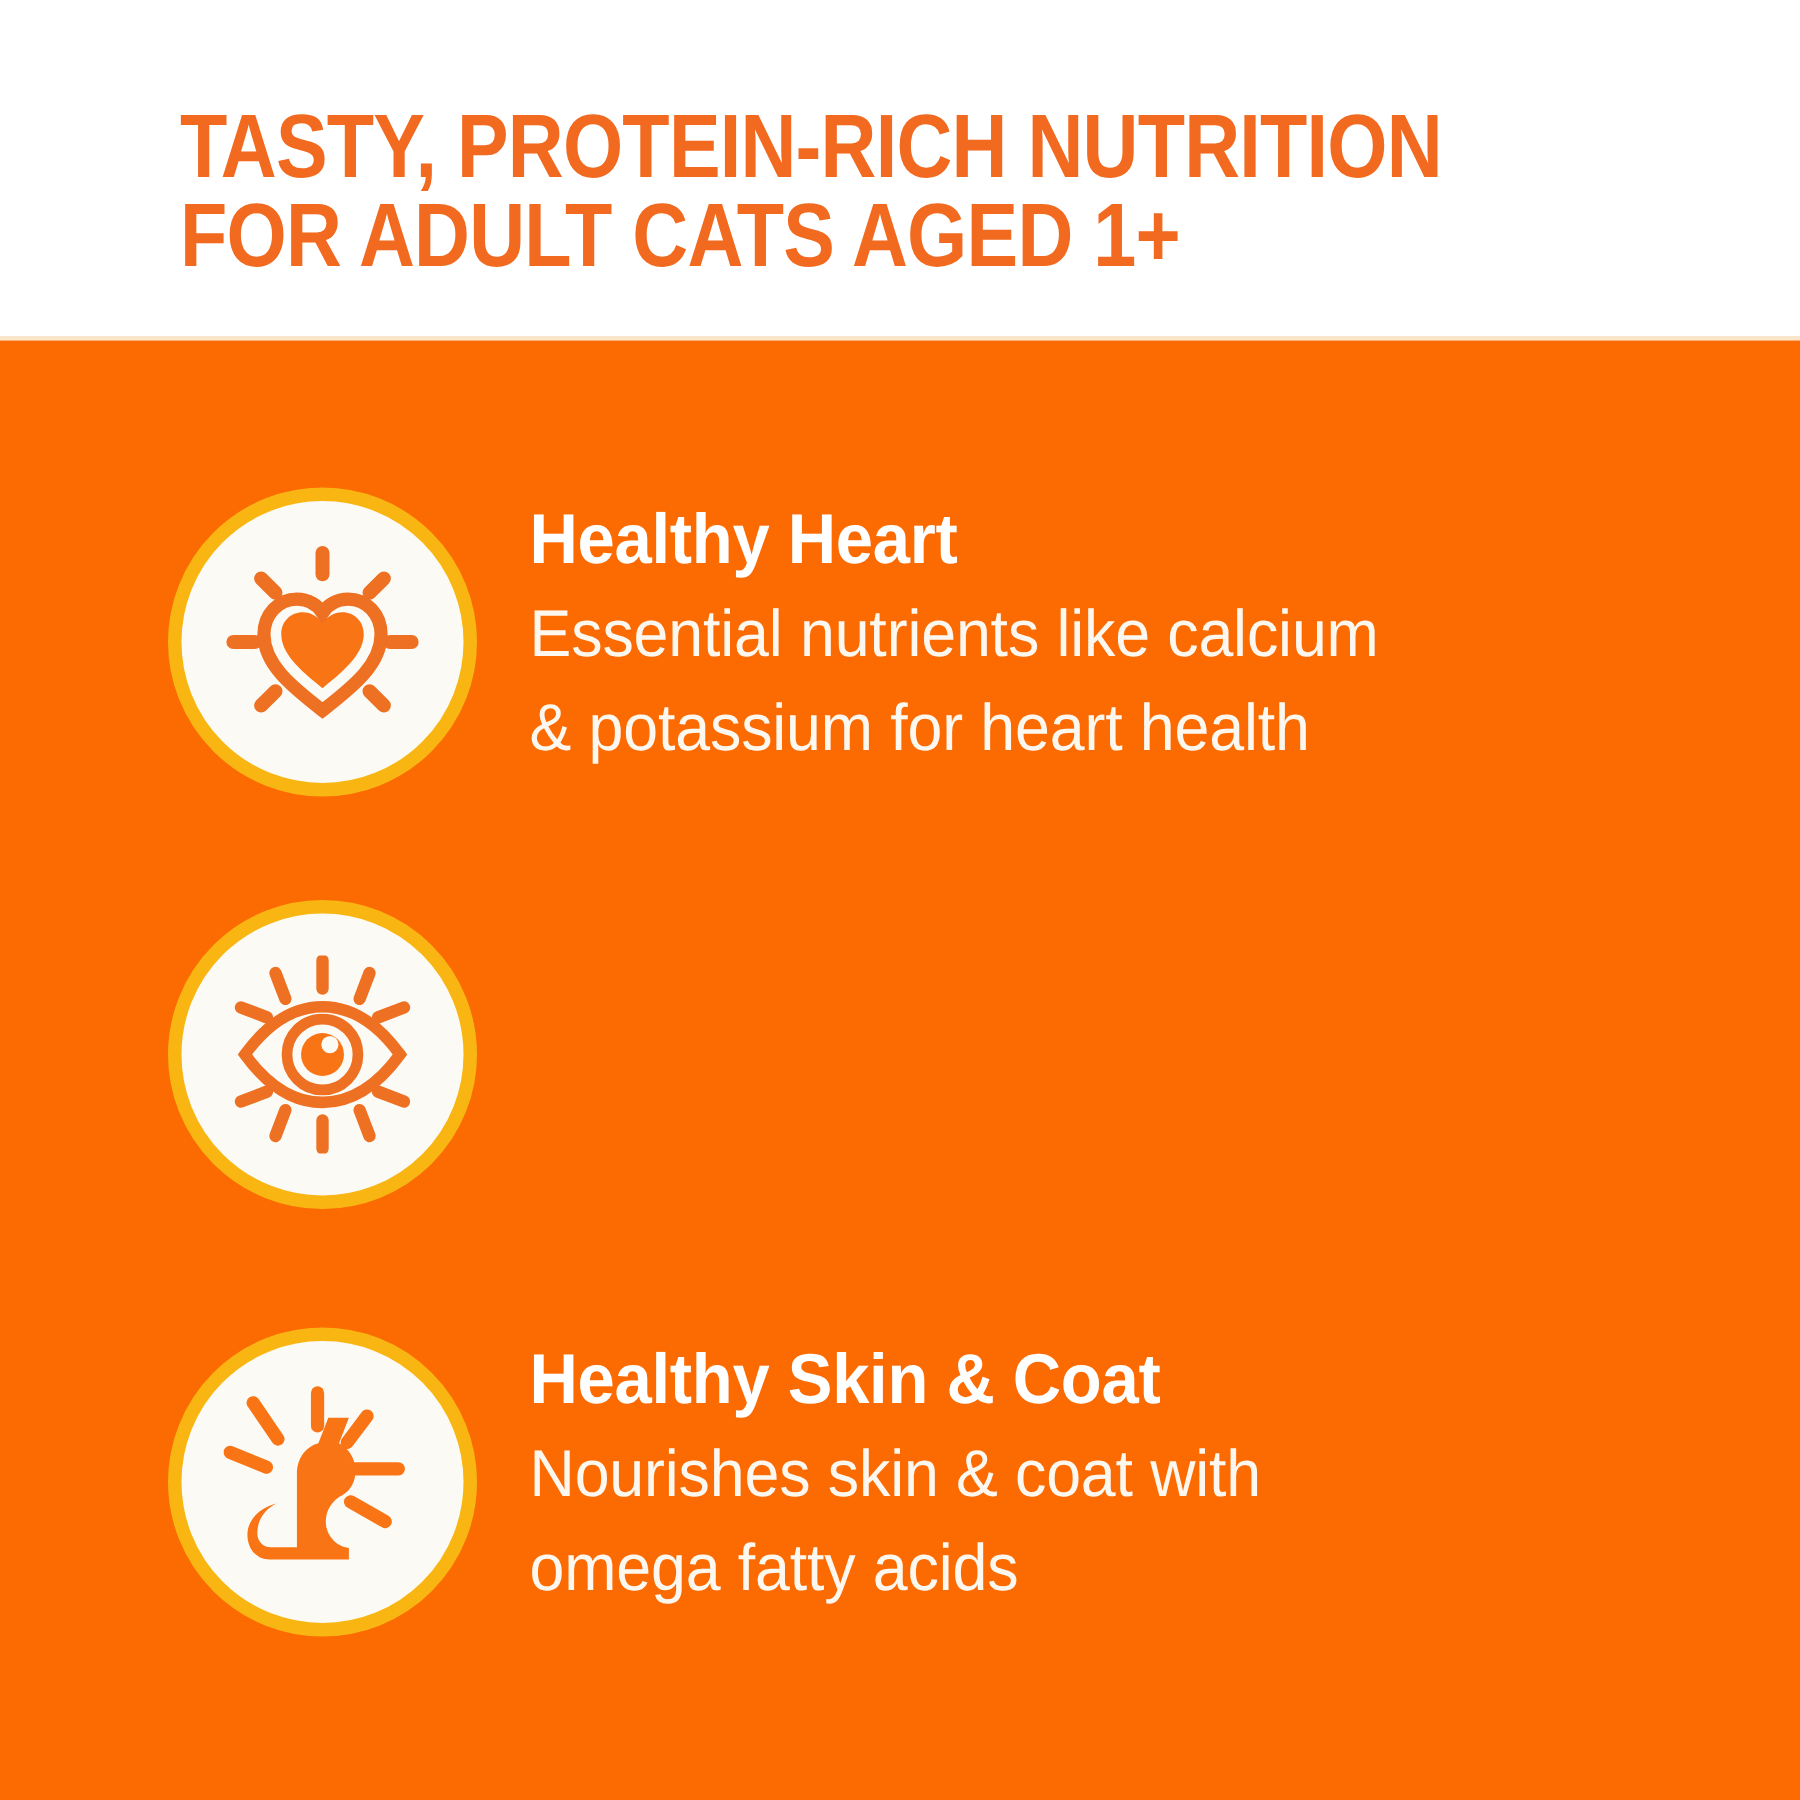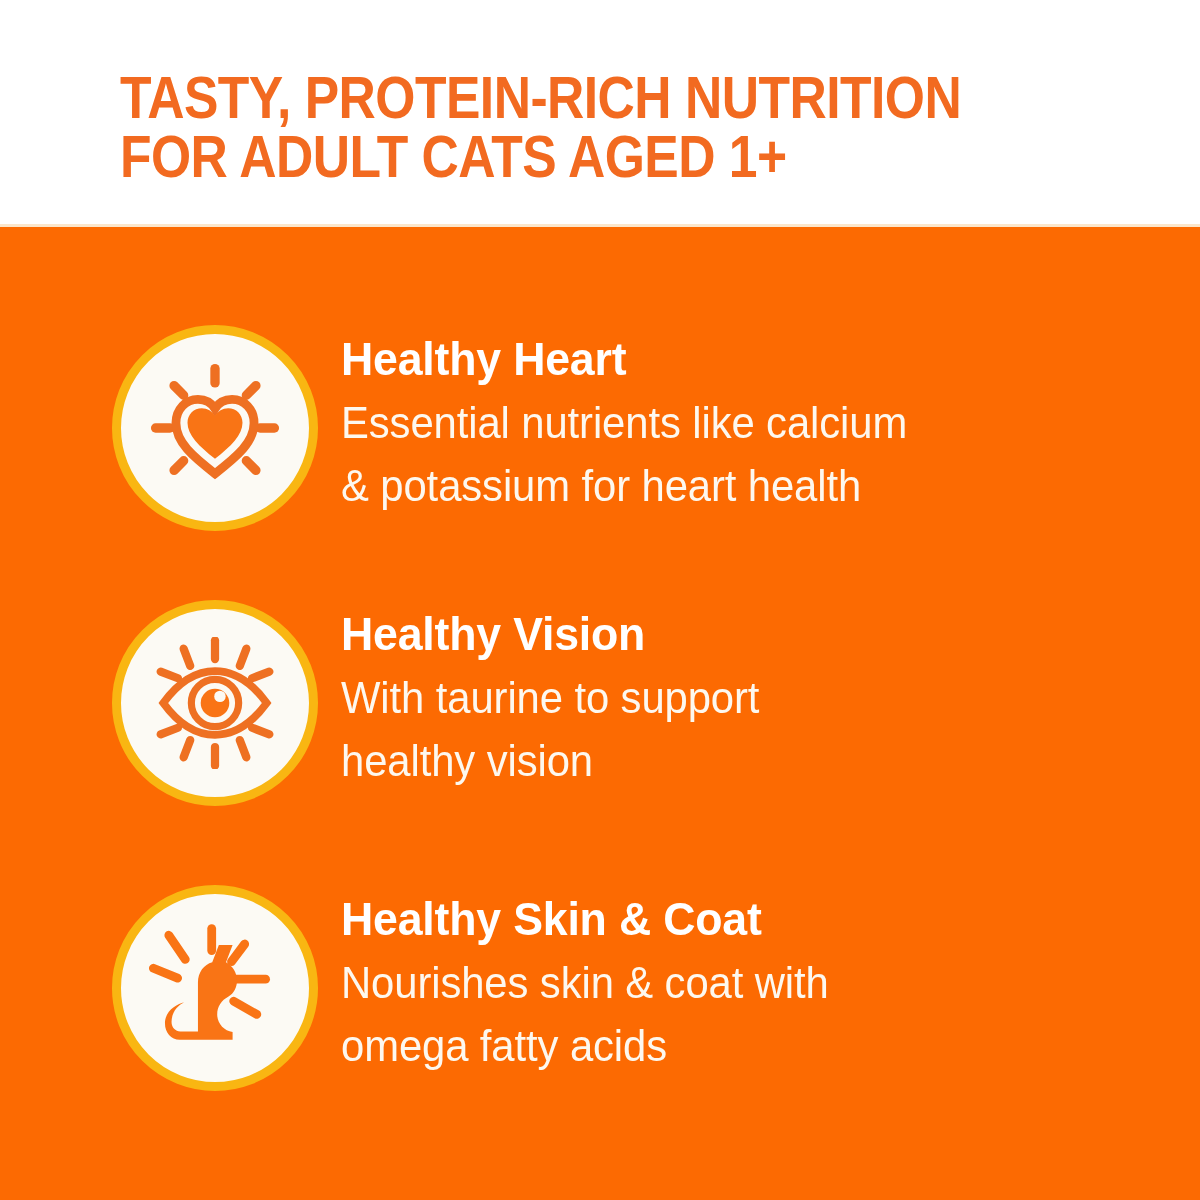--- a/index.html
+++ b/index.html
@@ -81,21 +81,21 @@
     padding: 0;
     list-style: none;
   }
 
   .benefit {
     position: absolute;
     left: 112px;
     width: 1000px;
     display: flex;
     align-items: flex-start;
-    gap: 23px;
+    gap: 35px;
   }
   .benefit-1 { top: 98px; }
   .benefit-2 { top: 373px; }
   .benefit-3 { top: 658px; }
 
   
   .icon-badge {
     position: relative;
     flex: 0 0 auto;
     width: 206px;
@@ -214,25 +214,20 @@
                 <line x1="109.4" y1="31.5" x2="93.7" y2="37.5"></line>
                 <line x1="10.6" y1="88.5" x2="26.3" y2="82.5"></line>
               </g>
               <path d="M13 60 C 29 38 45 31 60 31 C 75 31 91 38 107 60
                        C 91 82 75 89 60 89 C 45 89 29 82 13 60 Z" fill="none" stroke="#EE7022" stroke-width="7"></path>
               <circle cx="60" cy="60" r="21.5" fill="none" stroke="#EE7022" stroke-width="6.5"></circle>
               <circle cx="60" cy="60" r="13" fill="#F97415"></circle>
               <circle cx="64.5" cy="54" r="5.2" fill="#FCFAF4"></circle>
             </svg>
           </span>
-        </div>
-        <div class="benefit-text">
-          <p class="benefit-title">Healthy Vision</p>
-          <p class="benefit-desc">With taurine to support
-healthy vision</p>
         </div>
       </li>
 
       <li class="benefit benefit-3">
         <div class="icon-badge">
           <span>
             <svg viewBox="0 0 120 120" xmlns="http://www.w3.org/2000/svg" aria-hidden="true">
               <g stroke="#F97415" stroke-width="8" stroke-linecap="round">
                 <line x1="57" y1="6" x2="57" y2="26"></line>
                 <line x1="18" y1="12" x2="33" y2="34"></line>

